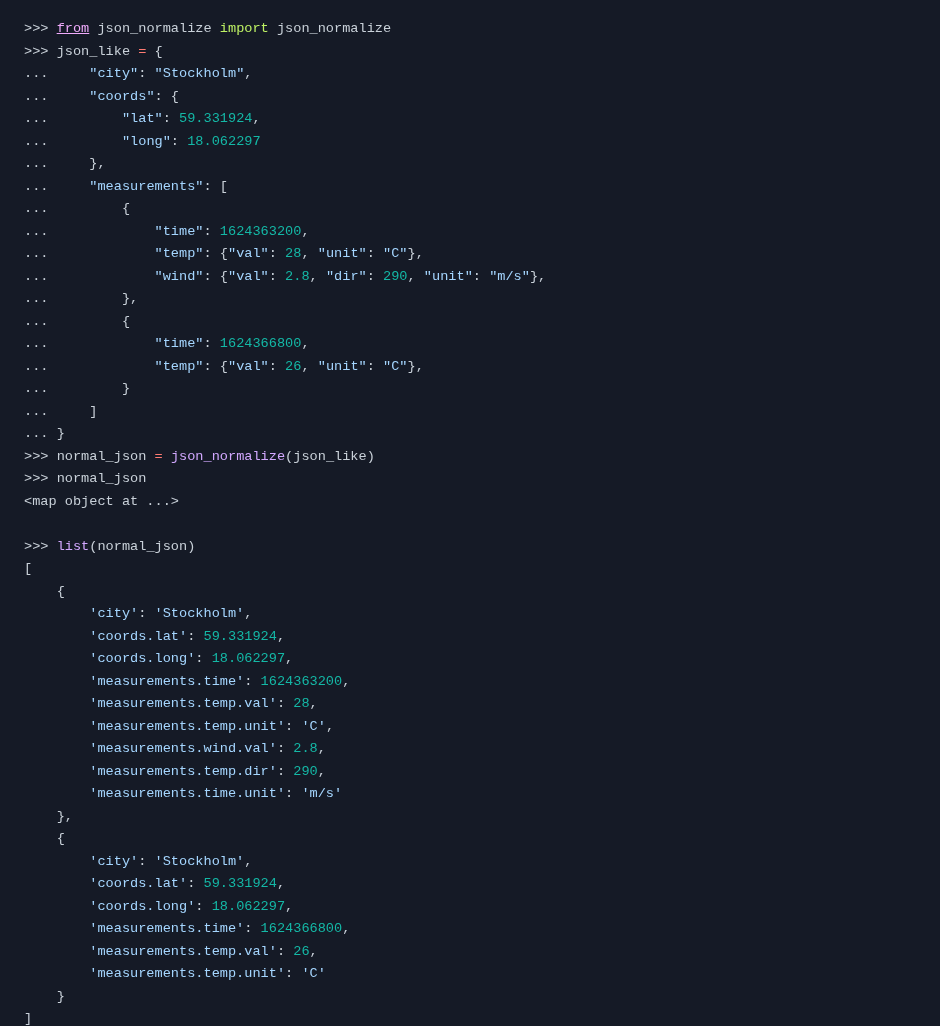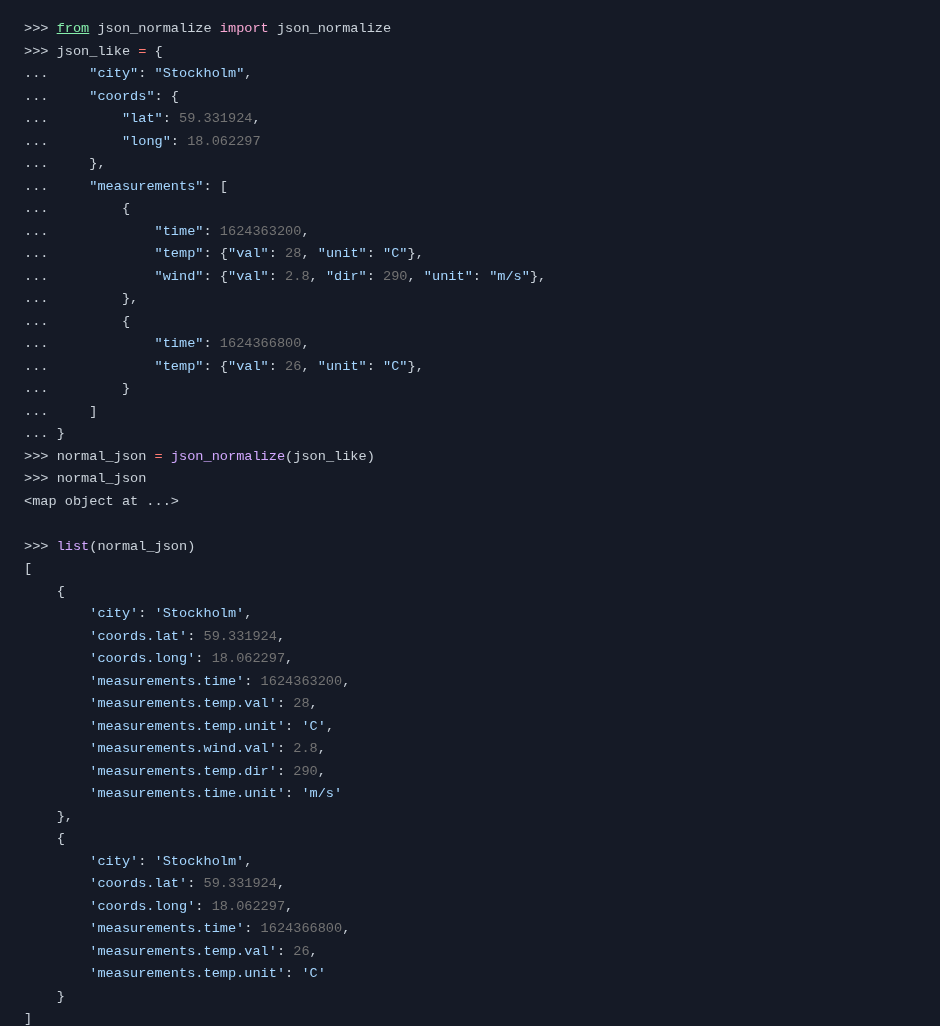--- a/index.html
+++ b/index.html
@@ -14,26 +14,26 @@
     margin: 0;
     padding: 18px 24px;
     font-family: "Consolas", "Menlo", "Courier New", monospace;
     font-size: 13.6px;
     line-height: 22.5px;
     color: #c8d0dc;
     white-space: pre;
   }
   .tok-prompt  { color: #c9d1d9; }
   .tok-cont    { color: #c9d1d9; }
-  .tok-kw-red  { color: #86efac; text-decoration: underline; }
-  .tok-kw-pur  { color: #f9a8d4; }
+  .tok-kw-red  { color: #f0abfc; text-decoration: underline; }
+  .tok-kw-pur  { color: #bef264; }
   .tok-id      { color: #c9d1d9; }
   .tok-op      { color: #ff7b72; }
   .tok-str     { color: #a5d6ff; }
-  .tok-num     { color: #737373; text-align: right; }
+  .tok-num     { color: #14b8a6; text-align: right; }
   .tok-punct   { color: #c9d1d9; }
   .tok-call    { color: #d2a8ff; }
   .tok-plain   { color: #c9d1d9; }
 </style>
 </head>
 <body>
 
 <pre class="code" id="code-block"><span><span class="tok-prompt">&gt;&gt;&gt; </span><span class="tok-kw-red">from</span><span class="tok-id"> json_normalize </span><span class="tok-kw-pur">import</span><span class="tok-id"> json_normalize</span></span>
 <span><span class="tok-prompt">&gt;&gt;&gt; </span><span class="tok-id">json_like </span><span class="tok-op">=</span><span class="tok-punct"> {</span></span>
 <span><span class="tok-cont">... </span><span class="tok-plain">    </span><span class="tok-str">"city"</span><span class="tok-punct">: </span><span class="tok-str">"Stockholm"</span><span class="tok-punct">,</span></span>

